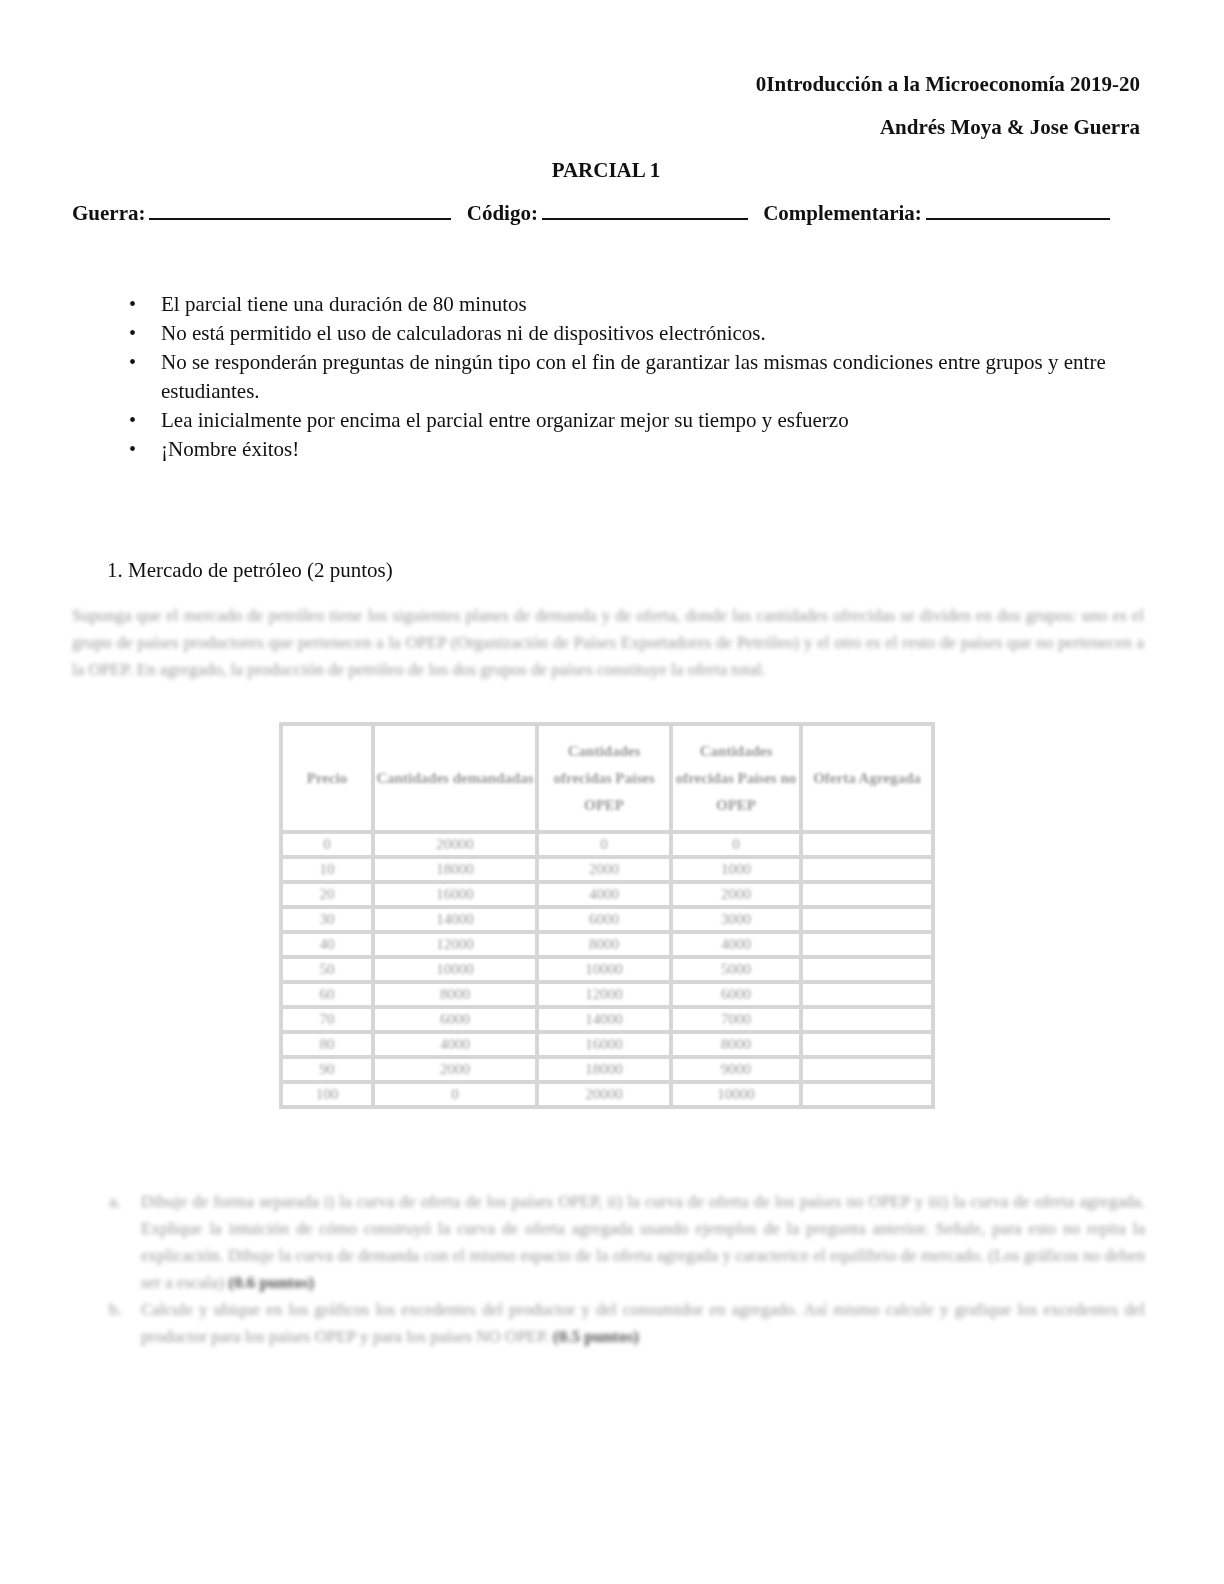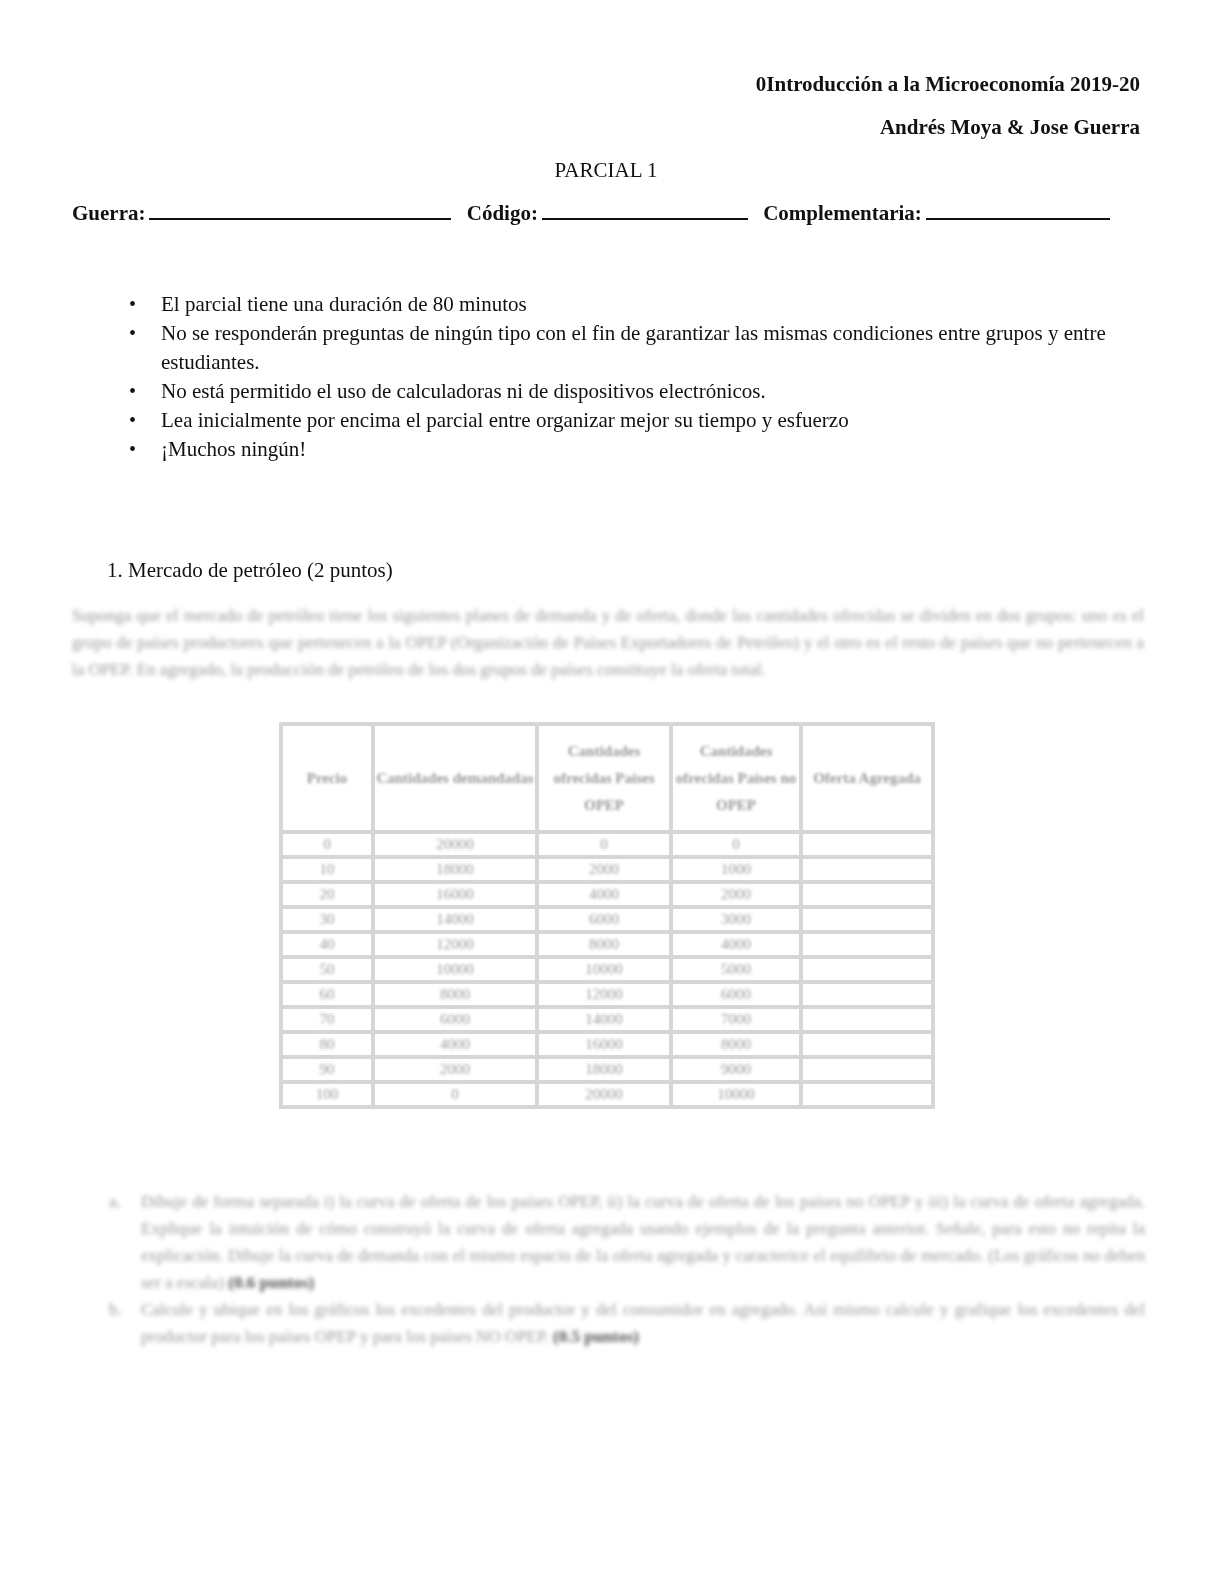--- a/index.html
+++ b/index.html
@@ -3,21 +3,21 @@
   <meta charset="utf-8">
   <style>
     html, body { margin: 0; padding: 0; background: #ffffff; }
     body {
       width: 1224px; height: 1584px; position: relative; overflow: hidden;
       font-family: "Liberation Serif", "DejaVu Serif", serif; color: #111;
     }
     .hdr-right { position: absolute; right: 84px; font-weight: bold; font-size: 21px; text-align: left; }
     #course { top: 72px; }
     #authors { top: 115px; }
-    #title { position: absolute; top: 158px; left: 0; width: 1212px; text-align: center; font-weight: normal; font-size: 21px; }
+    #title { position: absolute; top: 158px; left: 0; width: 1212px; text-align: center; font-weight: bold; font-size: 21px; }
     #fields { position: absolute; top: 200px; left: 72px; font-weight: bold; font-size: 21px; white-space: nowrap; }
     #fields .blank { display: inline-block; border-bottom: 2px solid #111; height: 18px; vertical-align: baseline; margin: 0 10px 0 4px; }
     #rules { position: absolute; top: 272px; left: 105px; width: 1040px; margin: 18px; padding: 0; list-style: none; font-size: 21px; line-height: 29px; }
     #rules li { position: relative; padding-left: 38px; }
     #rules li::before { content: "•"; position: absolute; left: 6px; top: 0; font-size: 20px; }
     #q1-title { position: absolute; top: 558px; left: 107px; font-weight: normal; font-size: 21px; }
     #q1-intro { position: absolute; top: 602px; left: 72px; width: 1072px; font-size: 17px; line-height: 27px; color: #9a9a9a; filter: blur(2.2px); text-align: justify; }
     #supply-table { position: absolute; top: 722px; left: 279px; border-collapse: collapse; border: 4px solid #d6d6d6; font-size: 15px; color: #9a9a9a; }
     #supply-table th, #supply-table td { border: 4px solid #d6d6d6; text-align: center; padding: 0; }
     #supply-table th { font-weight: bold; height: 104px; line-height: 27px; filter: blur(1.8px); }
@@ -37,24 +37,24 @@
 <div id="title">PARCIAL 1</div>
 
 <div id="fields">
   <span>Guerra:</span><span class="blank" style="width:302px"></span>
   <span>Código:</span><span class="blank" style="width:206px"></span>
   <span>Complementaria:</span><span class="blank" style="width:184px;margin-right:0"></span>
 </div>
 
 <ul id="rules">
   <li>El parcial tiene una duración de 80 minutos</li>
+  <li>No está permitido el uso de calculadoras ni de dispositivos electrónicos.</li>
   <li>No se responderán preguntas de ningún tipo con el fin de garantizar las mismas condiciones entre grupos y entre estudiantes.</li>
-  <li>No está permitido el uso de calculadoras ni de dispositivos electrónicos.</li>
   <li>Lea inicialmente por encima el parcial entre organizar mejor su tiempo y esfuerzo</li>
-  <li>¡Muchos ningún!</li>
+  <li>¡Nombre éxitos!</li>
 </ul>
 
 <div id="q1-title">1. Mercado de petróleo (2 puntos)</div>
 <div id="q1-intro">Suponga que el mercado de petróleo tiene los siguientes planes de demanda y de oferta, donde las cantidades ofrecidas se dividen en dos grupos: uno es el grupo de países productores que pertenecen a la OPEP (Organización de Países Exportadores de Petróleo) y el otro es el resto de países que no pertenecen a la OPEP. En agregado, la producción de petróleo de los dos grupos de países constituye la oferta total.</div>
 
 <table id="supply-table">
   <thead>
     <tr>
       <th class="c0">Precio</th>
       <th class="c1">Cantidades demandadas</th>

